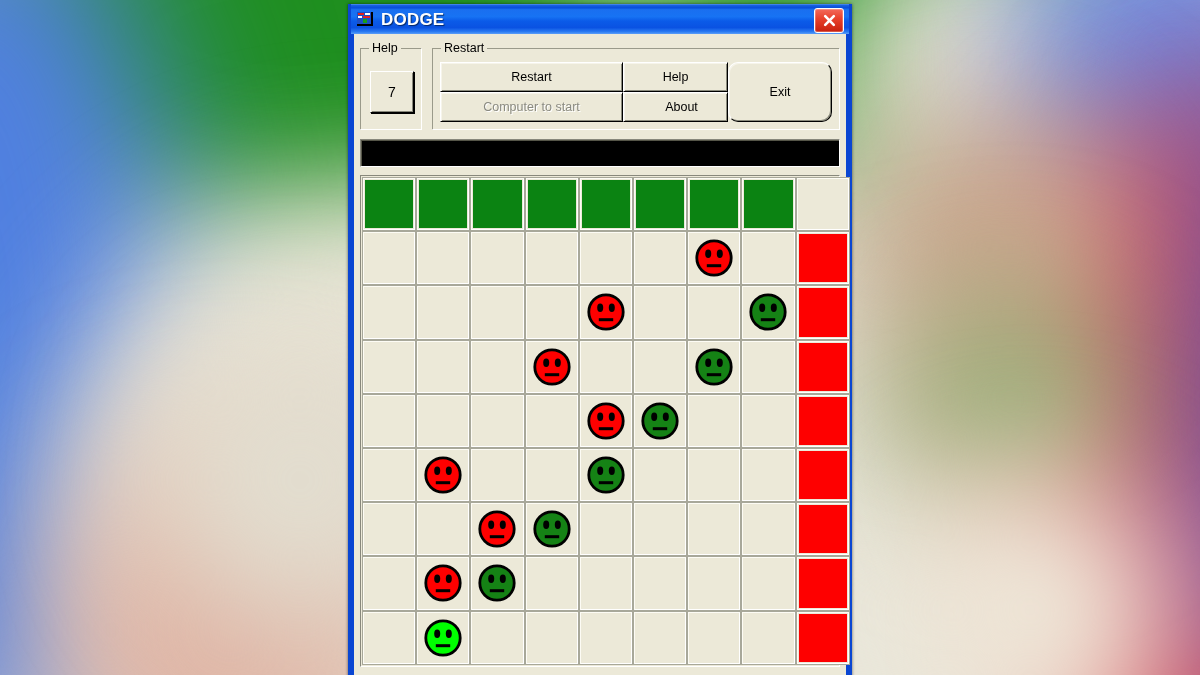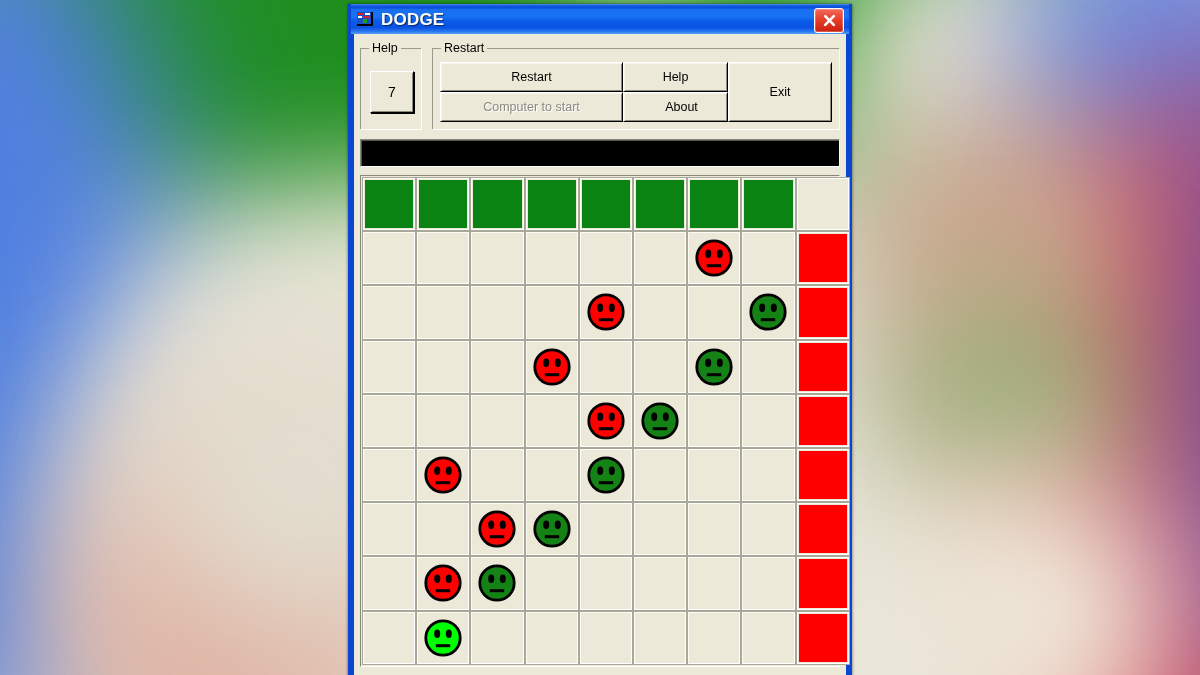--- a/index.html
+++ b/index.html
@@ -206,21 +206,21 @@
         <div id="cmd-inner">
           <div class="btncol" style="flex:1 1 auto;">
             <div class="xpbtn" style="flex:1;">Restart</div>
             <div class="xpbtn disabled" style="flex:1;">Computer to start</div>
           </div>
           <div class="btncol" style="flex:0 0 105px;">
             <div class="xpbtn" style="flex:1;">Help</div>
             <div class="xpbtn" style="flex:1;padding-left:12px;">About</div>
           </div>
           <div class="btncol" style="flex:0 0 104px;">
-            <div class="xpbtn" style="flex:1;">Exit</div>
+            <div class="xpbtn" style="flex:1;border-radius:10px;">Exit</div>
           </div>
         </div>
       </div>
     </div>
 
     <div id="status"></div>
 
     <div id="board-frame">
       <div id="board">
           <div class="cell">

